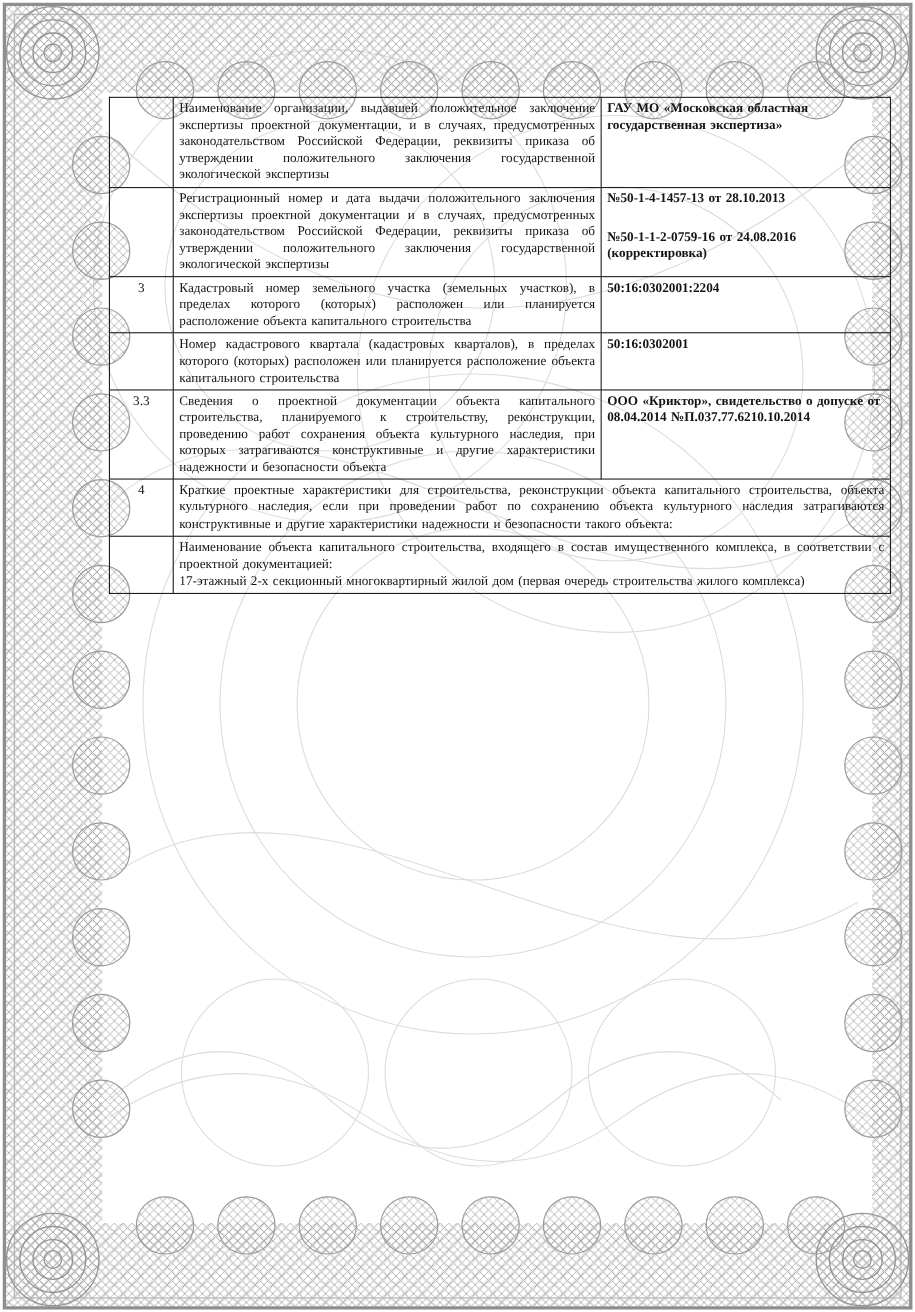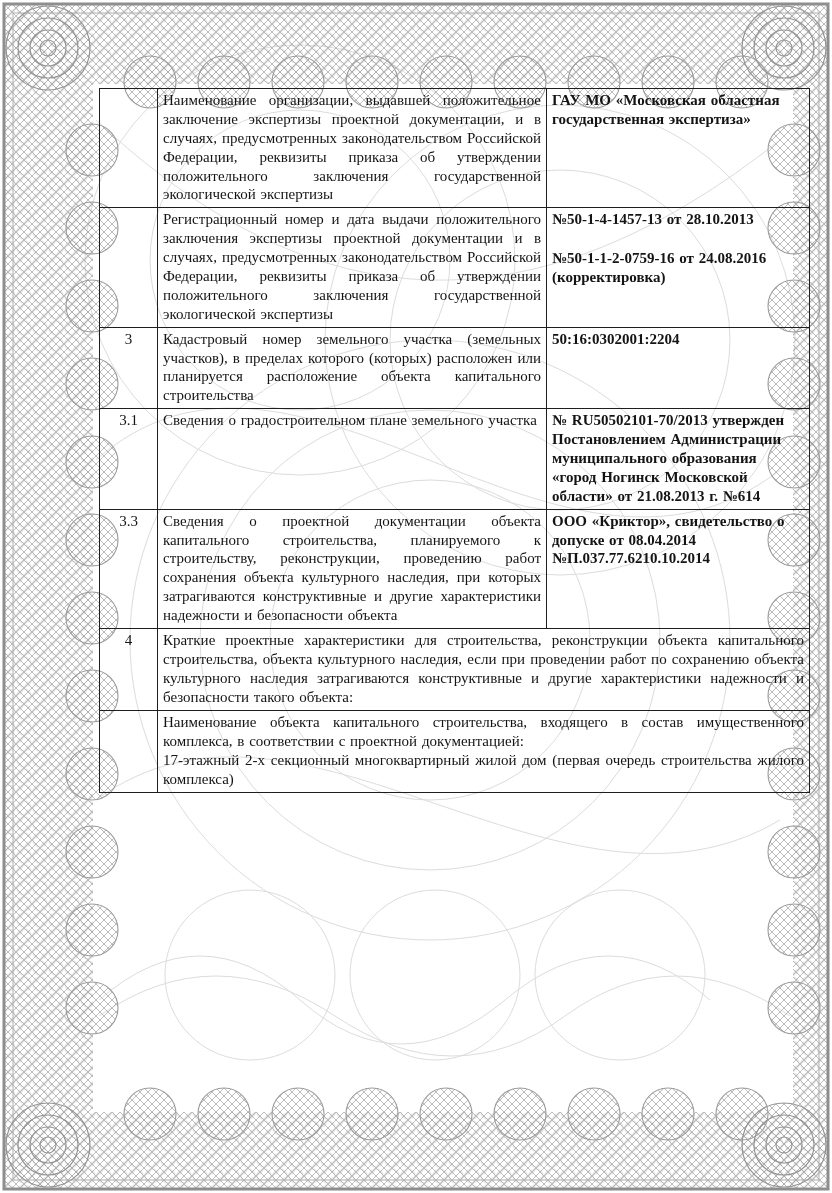--- a/index.html
+++ b/index.html
@@ -15,21 +15,21 @@
   table.doc{
     position:absolute;left:99px;top:88px;
     width:677px;
     border-collapse:collapse;
     table-layout:fixed;
   }
   table.doc td{
     border:1.6px solid #1e1e1e;
     padding:2px 5px 3px 5px;
     vertical-align:top;
-    font-size:15px;
+    font-size:12px;
     line-height:1.26;
     background:transparent;
     word-spacing:1px;
   }
   td.num{width:47px;text-align:center;padding:2px 2px;}
   td.lbl{width:378px;text-align:justify;}
   td.val{
     width:252px;
     font-weight:bold;
     font-size:15.5px;
@@ -164,23 +164,23 @@
           <div>№50-1-4-1457-13 от 28.10.2013</div>
           <div class="para2">№50-1-1-2-0759-16 от 24.08.2016 (корректировка)</div>
         </td>
       </tr>
       <tr>
         <td class="num">3</td>
         <td class="lbl">Кадастровый номер земельного участка (земельных участков), в пределах которого (которых) расположен или планируется расположение объекта капитального строительства</td>
         <td class="val">50:16:0302001:2204</td>
       </tr>
       <tr>
-        <td class="num">3.1</td>
-        <td class="lbl">Сведения о градостроительном плане земельного участка</td>
-        <td class="val">№ RU50502101-70/2013 утвержден Постановлением Администрации муниципального образования «город Ногинск Московской области» от 21.08.2013 г. №614</td>
+        <td class="num"></td>
+        <td class="lbl">Номер кадастрового квартала (кадастровых кварталов), в пределах которого (которых) расположен или планируется расположение объекта капитального строительства</td>
+        <td class="val">50:16:0302001</td>
       </tr>
       <tr>
         <td class="num">3.3</td>
         <td class="lbl">Сведения о проектной документации объекта капитального строительства, планируемого к строительству, реконструкции, проведению работ сохранения объекта культурного наследия, при которых затрагиваются конструктивные и другие характеристики надежности и безопасности объекта</td>
         <td class="val">ООО «Криктор», свидетельство о допуске от 08.04.2014 №П.037.77.6210.10.2014</td>
       </tr>
       <tr>
         <td class="num">4</td>
         <td class="full" colspan="2">Краткие проектные характеристики для строительства, реконструкции объекта капитального строительства, объекта культурного наследия, если при проведении работ по сохранению объекта культурного наследия затрагиваются конструктивные и другие характеристики надежности и безопасности такого объекта:</td>
       </tr>

